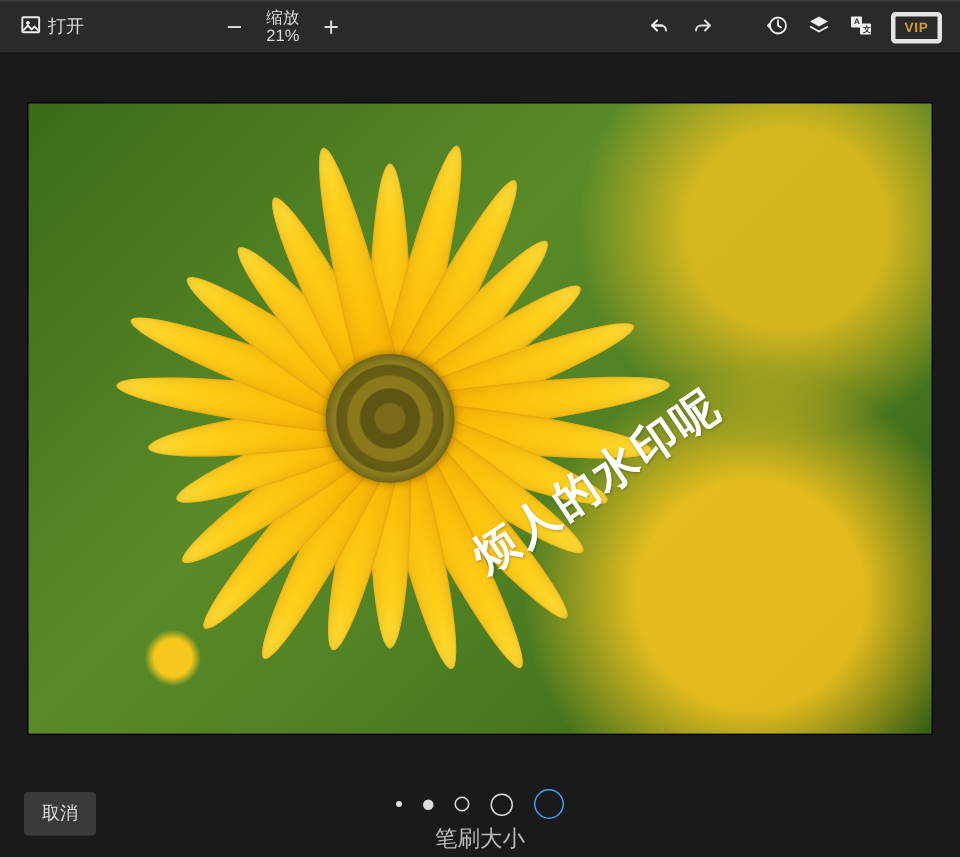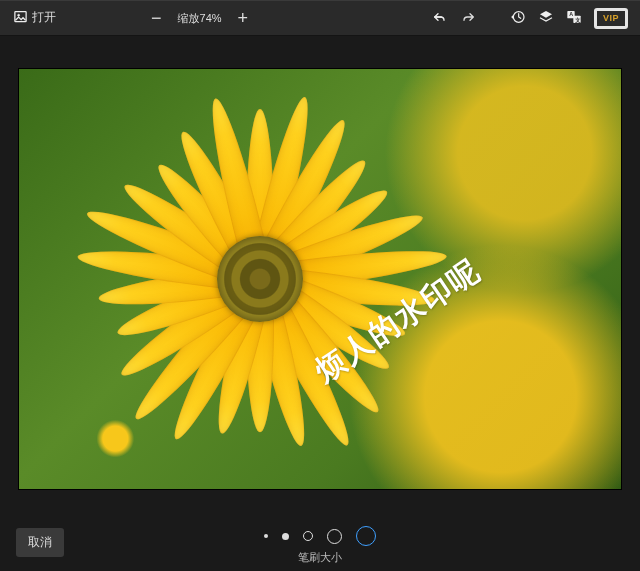--- a/index.html
+++ b/index.html
@@ -1,21 +1,21 @@
 <!DOCTYPE html>
 <html><head>
 <meta charset="utf-8">
 <style>
   html,body{margin:0;padding:0;width:640px;height:571px;background:#1a1a1a;font-family:"Microsoft YaHei",Arial,sans-serif;color:#ddd;overflow:hidden;-webkit-font-smoothing:antialiased}
   .toolbar{display:flex;align-items:center;height:34px;background:#2a2a2a;border-top:1px solid #3a3a3a;border-bottom:1px solid #141414;font-size:12px;padding:0 6px;gap:2px}
   .tbtn{display:flex;align-items:flex-start;gap:4px;padding:4px 7px;cursor:pointer;border-radius:2px}
   .tbtn svg{width:15px;height:15px;fill:#eee;stroke:#eee}
   .zoom-group{display:flex;align-items:center;margin:0 auto 0 80px;gap:10px}
   .zoom-btn{font-size:18px;line-height:1;color:#ddd;cursor:pointer;padding:2px 6px}
-  .zoom-readout{display:flex;flex-direction:row;align-items:center;line-height:1.1;font-size:11px;color:#ddd}
+  .zoom-readout{display:flex;flex-direction:column;align-items:center;line-height:1.1;font-size:11px;color:#ddd}
   .right-group{display:flex;align-items:center;gap:12px;margin-left:auto;padding-right:6px}
   .right-group svg{width:16px;height:16px;fill:#eee}
   .undo-disabled svg{fill:#666}
   .vip{display:inline-flex;align-items:center;justify-content:center;width:28px;height:15px;border:3px solid #e5e5e5;border-radius:3px;color:#d6a02a;font-size:9px;font-weight:700;letter-spacing:0.5px}
   .canvas-area{position:relative;width:640px;height:486px;background:#1a1a1a;display:flex;align-items:center;justify-content:center}
   .photo{position:relative;width:602px;height:420px;margin:20px auto;box-shadow:0 0 0 1px #000;background:radial-gradient(circle at 16% 88%, #f7c71b 0 2%, transparent 3%),radial-gradient(circle at 80% 78%, rgba(255,200,30,.85) 0 13%, rgba(120,150,30,.0) 26%),radial-gradient(circle at 84% 20%, rgba(255,200,30,.75) 0 11%, rgba(120,150,30,.0) 23%),linear-gradient(135deg,#3a6b18 0%,#5a8b28 40%,#4a7a20 70%,#2f5a14 100%);overflow:hidden}
   .flower{position:absolute;left:40%;top:50%;width:400px;height:400px;transform:translate(-50%,-50%)}
   .petal{position:absolute;left:50%;top:50%;width:28px;height:190px;background:linear-gradient(to top,#f2a400 0%,#fbbf0a 35%,#ffd21e 80%,#ffe23a 100%);border-radius:60% 60% 50% 50%/85% 85% 20% 20%;transform-origin:50% 100%;box-shadow:inset 0 -4px 10px rgba(180,100,0,.35),inset 0 0 0 1px rgba(200,120,0,.15)}
   .center{position:absolute;left:50%;top:50%;width:86px;height:86px;transform:translate(-50%,-50%);border-radius:50%;background:radial-gradient(circle at 50% 50%,#7a6a1a 0 16%,#5f5512 18% 32%,#8a7a1c 34% 46%,#6a5e14 48% 58%,#9a8a22 60% 72%,#b49a2a 74% 100%);box-shadow:inset 0 0 12px rgba(0,0,0,.5),0 0 6px rgba(0,0,0,.4)}
   .watermark{position:absolute;left:63%;top:60%;transform:translate(-50%,-50%) rotate(-34deg);font-size:30px;font-weight:600;color:#fff;letter-spacing:2px;white-space:nowrap;text-shadow:0 1px 2px rgba(0,0,0,.25)}
@@ -23,42 +23,42 @@
   .cancel-btn{background:#3a3a3a;color:#ddd;border:none;border-radius:3px;font-size:12px;padding:6px 12px;cursor:pointer}
   .brush-group{position:absolute;left:50%;top:4px;transform:translateX(-50%);display:flex;flex-direction:column;align-items:center;gap:4px}
   .brush-sizes{display:flex;align-items:center;gap:14px}
   .bcircle{border-radius:50%;border:1.5px solid #ddd;cursor:pointer;box-sizing:border-box}
   .bfill{background:#ddd;border:none}
   .b1{width:4px;height:4px}
   .b2{width:7px;height:7px}
   .b3{width:10px;height:10px}
   .b4{width:15px;height:15px}
   .b5{width:20px;height:20px;border-color:#3fa0ff}
-  .brush-label{font-size:11px;color:#bbb}
+  .brush-label{font-size:15px;color:#bbb}
 </style>
 </head>
 <body>
 
 <div class="toolbar">
   <div class="tbtn">
     <span>
       <svg viewBox="0 0 24 24">
           <rect x="3" y="4" width="18" height="16" rx="1" fill="none" stroke="#eee" stroke-width="2"></rect>
           <circle cx="9" cy="10" r="1.6" fill="#eee"></circle>
           <path d="M4 18l5-5 4 4 3-3 4 4" fill="none" stroke="#eee" stroke-width="2"></path>
         </svg>
     </span>
     <span>打开</span>
   </div>
 
   <div class="zoom-group">
     <span class="zoom-btn">−</span>
     <div class="zoom-readout">
       <span>缩放</span>
-      <span>74%</span>
+      <span>21%</span>
     </div>
     <span class="zoom-btn">+</span>
   </div>
 
   <div class="right-group">
     <span>
       <svg viewBox="0 0 24 24">
           <path d="M9 7L4 12m0 0l5 5M4 12h10a5 5 0 0 1 0 0" fill="none" stroke="#eee" stroke-width="2" stroke-linecap="round"></path>
           <path d="M4 12h9a5 5 0 0 1 5 5" fill="none" stroke="#eee" stroke-width="2" stroke-linecap="round"></path>
         </svg>

